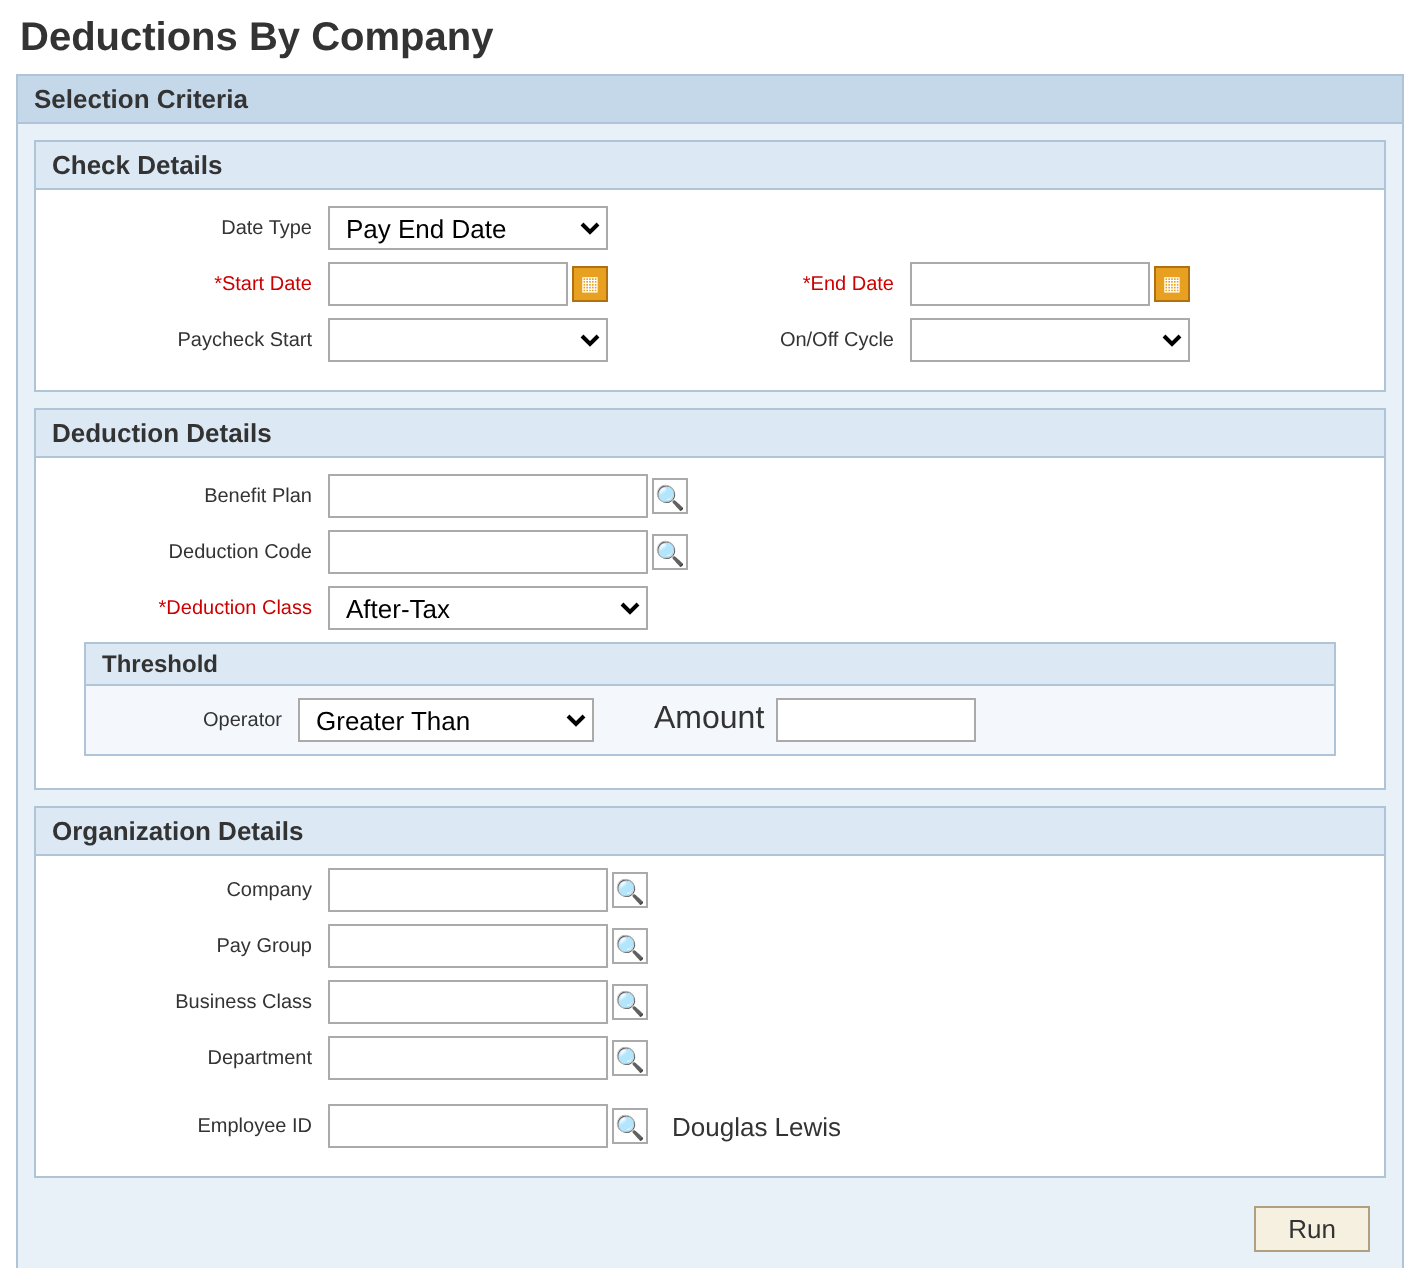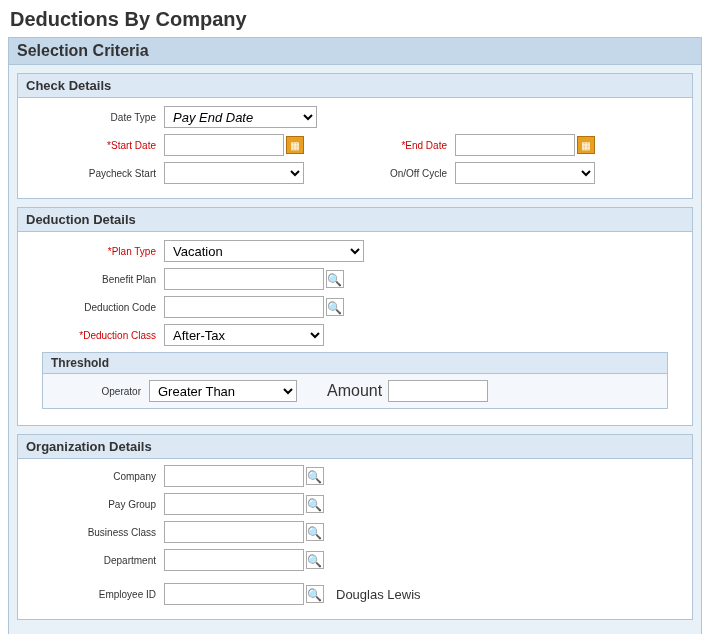--- a/index.html
+++ b/index.html
@@ -21,21 +21,21 @@
       border: 1px solid #b0c4d8;
       margin: 0 8px 8px 8px;
       background: #e8f0f8;
     }
     .outer-panel-header {
       background: #c5d8ea;
       border-bottom: 1px solid #b0c4d8;
       padding: 4px 8px;
       font-weight: bold;
       color: #333;
-      font-size: 16px;
+      font-size: 13px;
     }
     .inner-panel {
       border: 1px solid #b0c4d8;
       margin: 8px;
       background: #fff;
     }
     .inner-panel-header {
       background: #dce8f4;
       border-bottom: 1px solid #b0c4d8;
       padding: 4px 8px;
@@ -182,21 +182,21 @@
 
 <div class="outer-panel">
   <div class="outer-panel-header">Selection Criteria</div>
 
   <div class="inner-panel">
     <div class="inner-panel-header">Check Details</div>
     <div class="form-area">
 
       <div class="form-row">
         <div class="form-label">Date Type</div>
-        <select class="form-input" style="width:153px;font-style:italic;">
+        <select class="form-input" style="width:140px;">
           <option>Pay End Date</option>
           <option>Check Date</option>
           <option>Payment Date</option>
         </select>
       </div>
 
       <div class="form-row two-col-row">
         <div class="col-left">
           <div class="form-label" style="color:#cc0000;text-align:right;width:130px;padding-right:8px;">*Start Date</div>
           <input type="text" class="form-input" style="width: 120px;">
@@ -224,29 +224,20 @@
         </div>
       </div>
 
     </div>
   </div>
 
   <div class="inner-panel">
     <div class="inner-panel-header">Deduction Details</div>
     <div class="form-area">
 
-      <div class="form-row">
-        <div class="form-label" style="color:#cc0000;">*Plan Type</div>
-        <select class="form-input" style="width:200px;">
-          <option>Vacation</option>
-          <option>Medical</option>
-          <option>Dental</option>
-          <option>Vision</option>
-        </select>
-      </div>
 
       <div class="form-row">
         <div class="form-label">Benefit Plan</div>
         <input type="text" class="form-input" style="width: 160px;">
         <span class="search-btn">🔍</span>
       </div>
 
       <div class="form-row">
         <div class="form-label">Deduction Code</div>
         <input type="text" class="form-input" style="width: 160px;">

